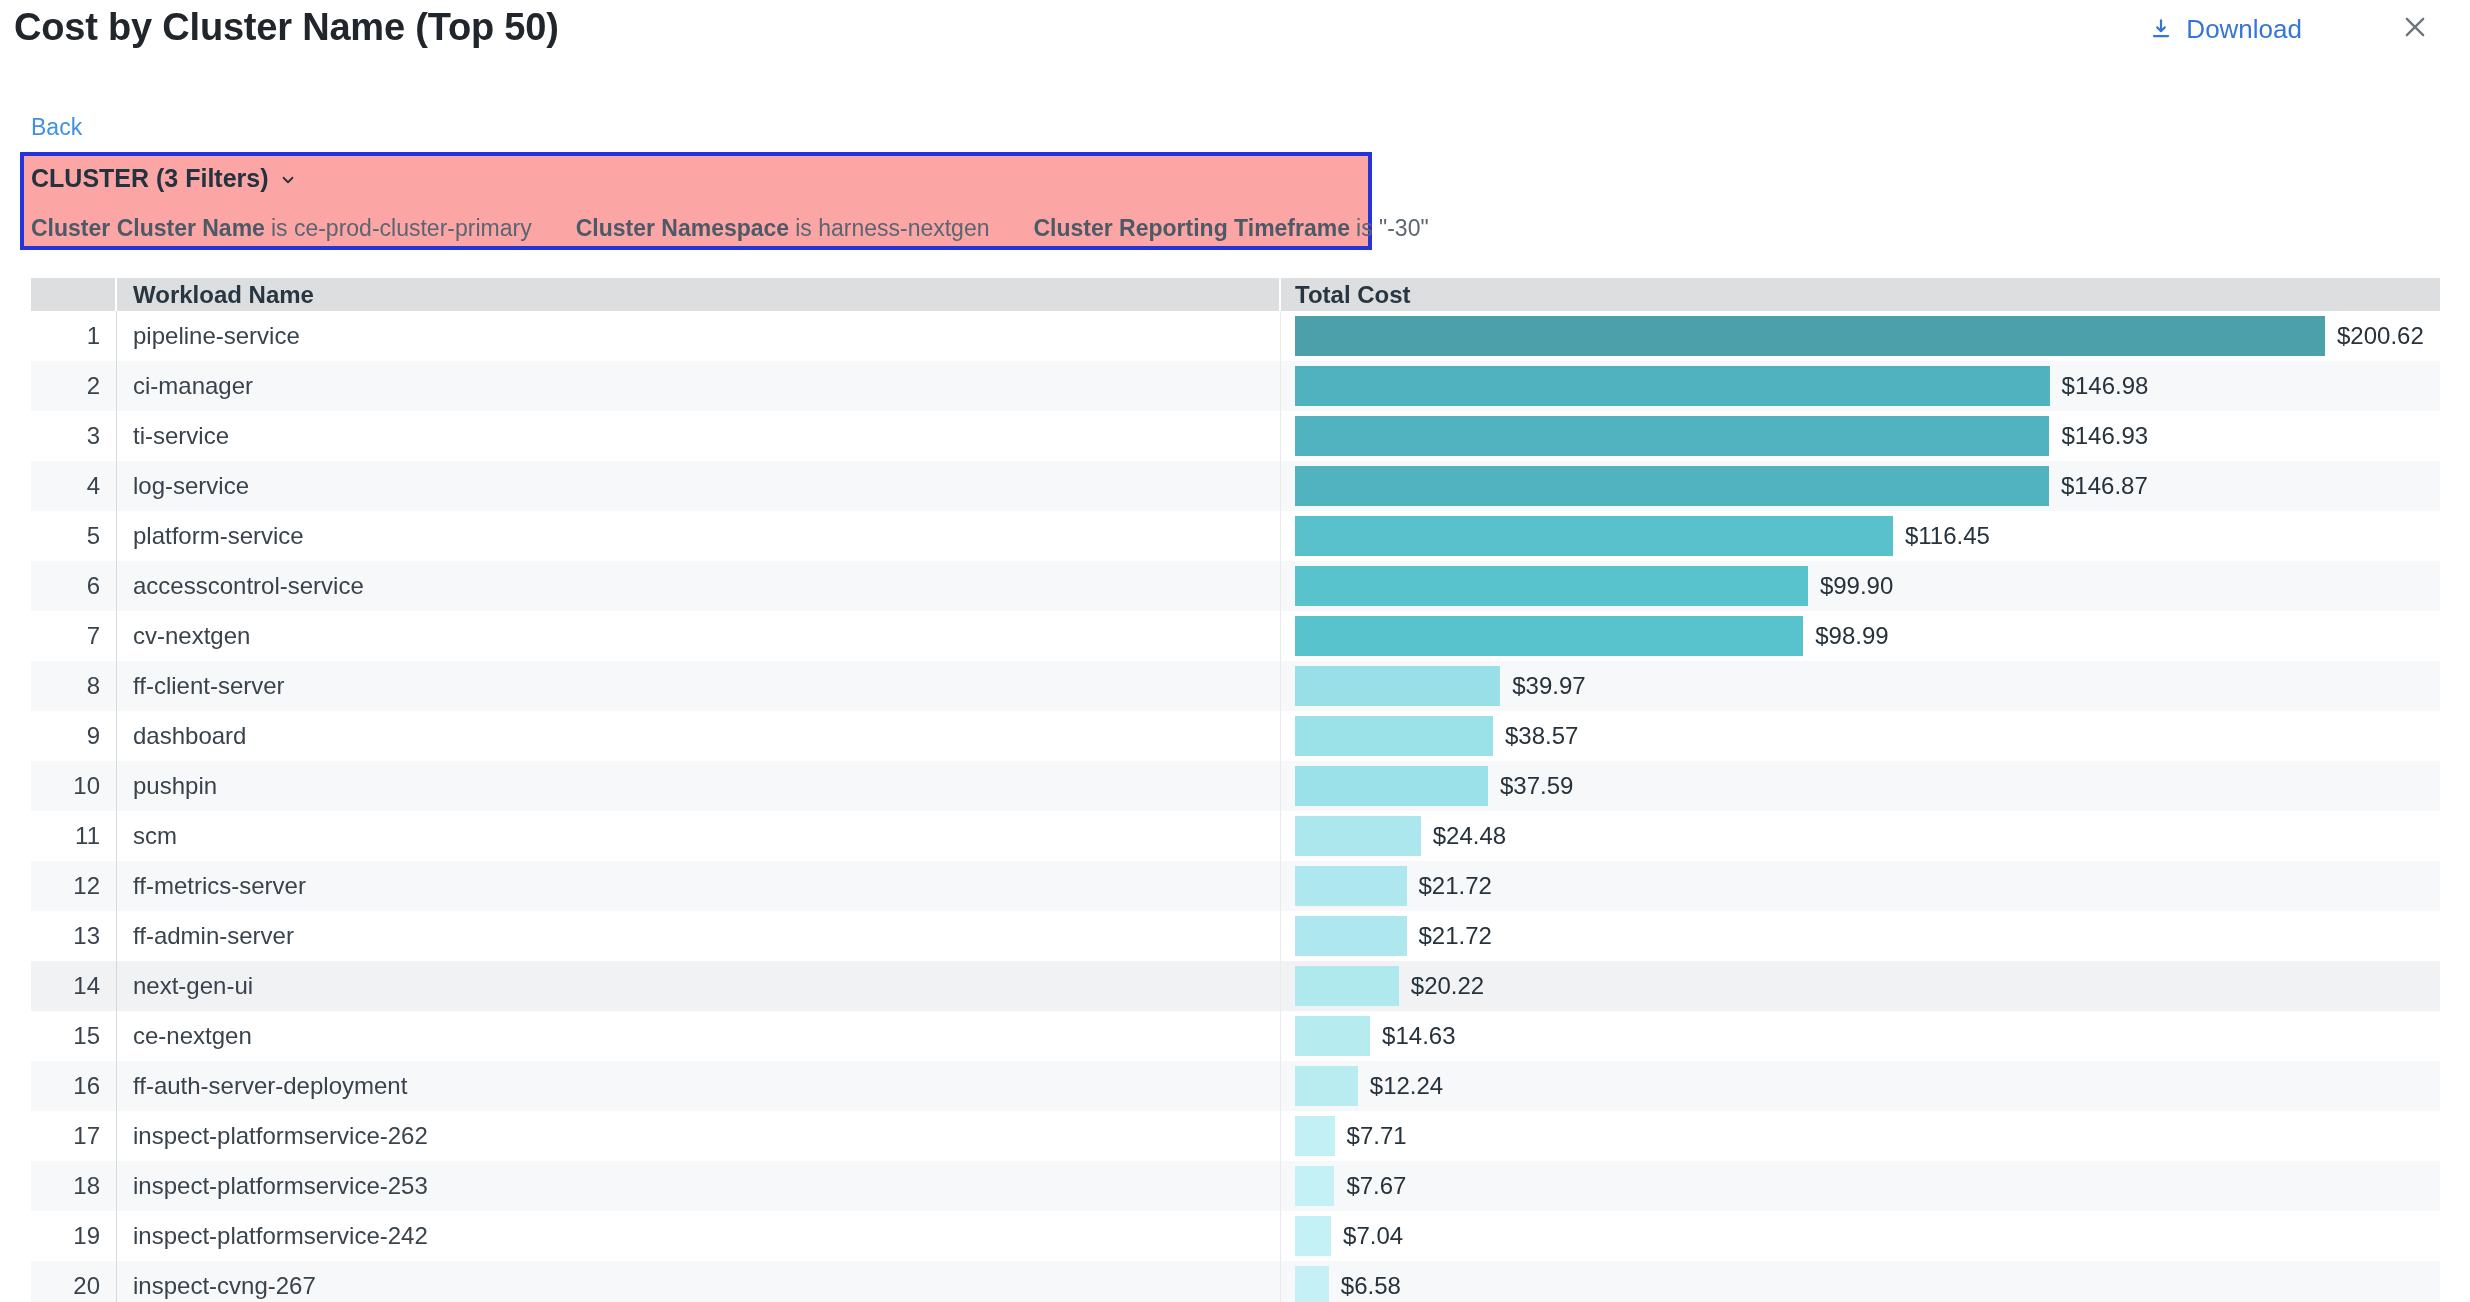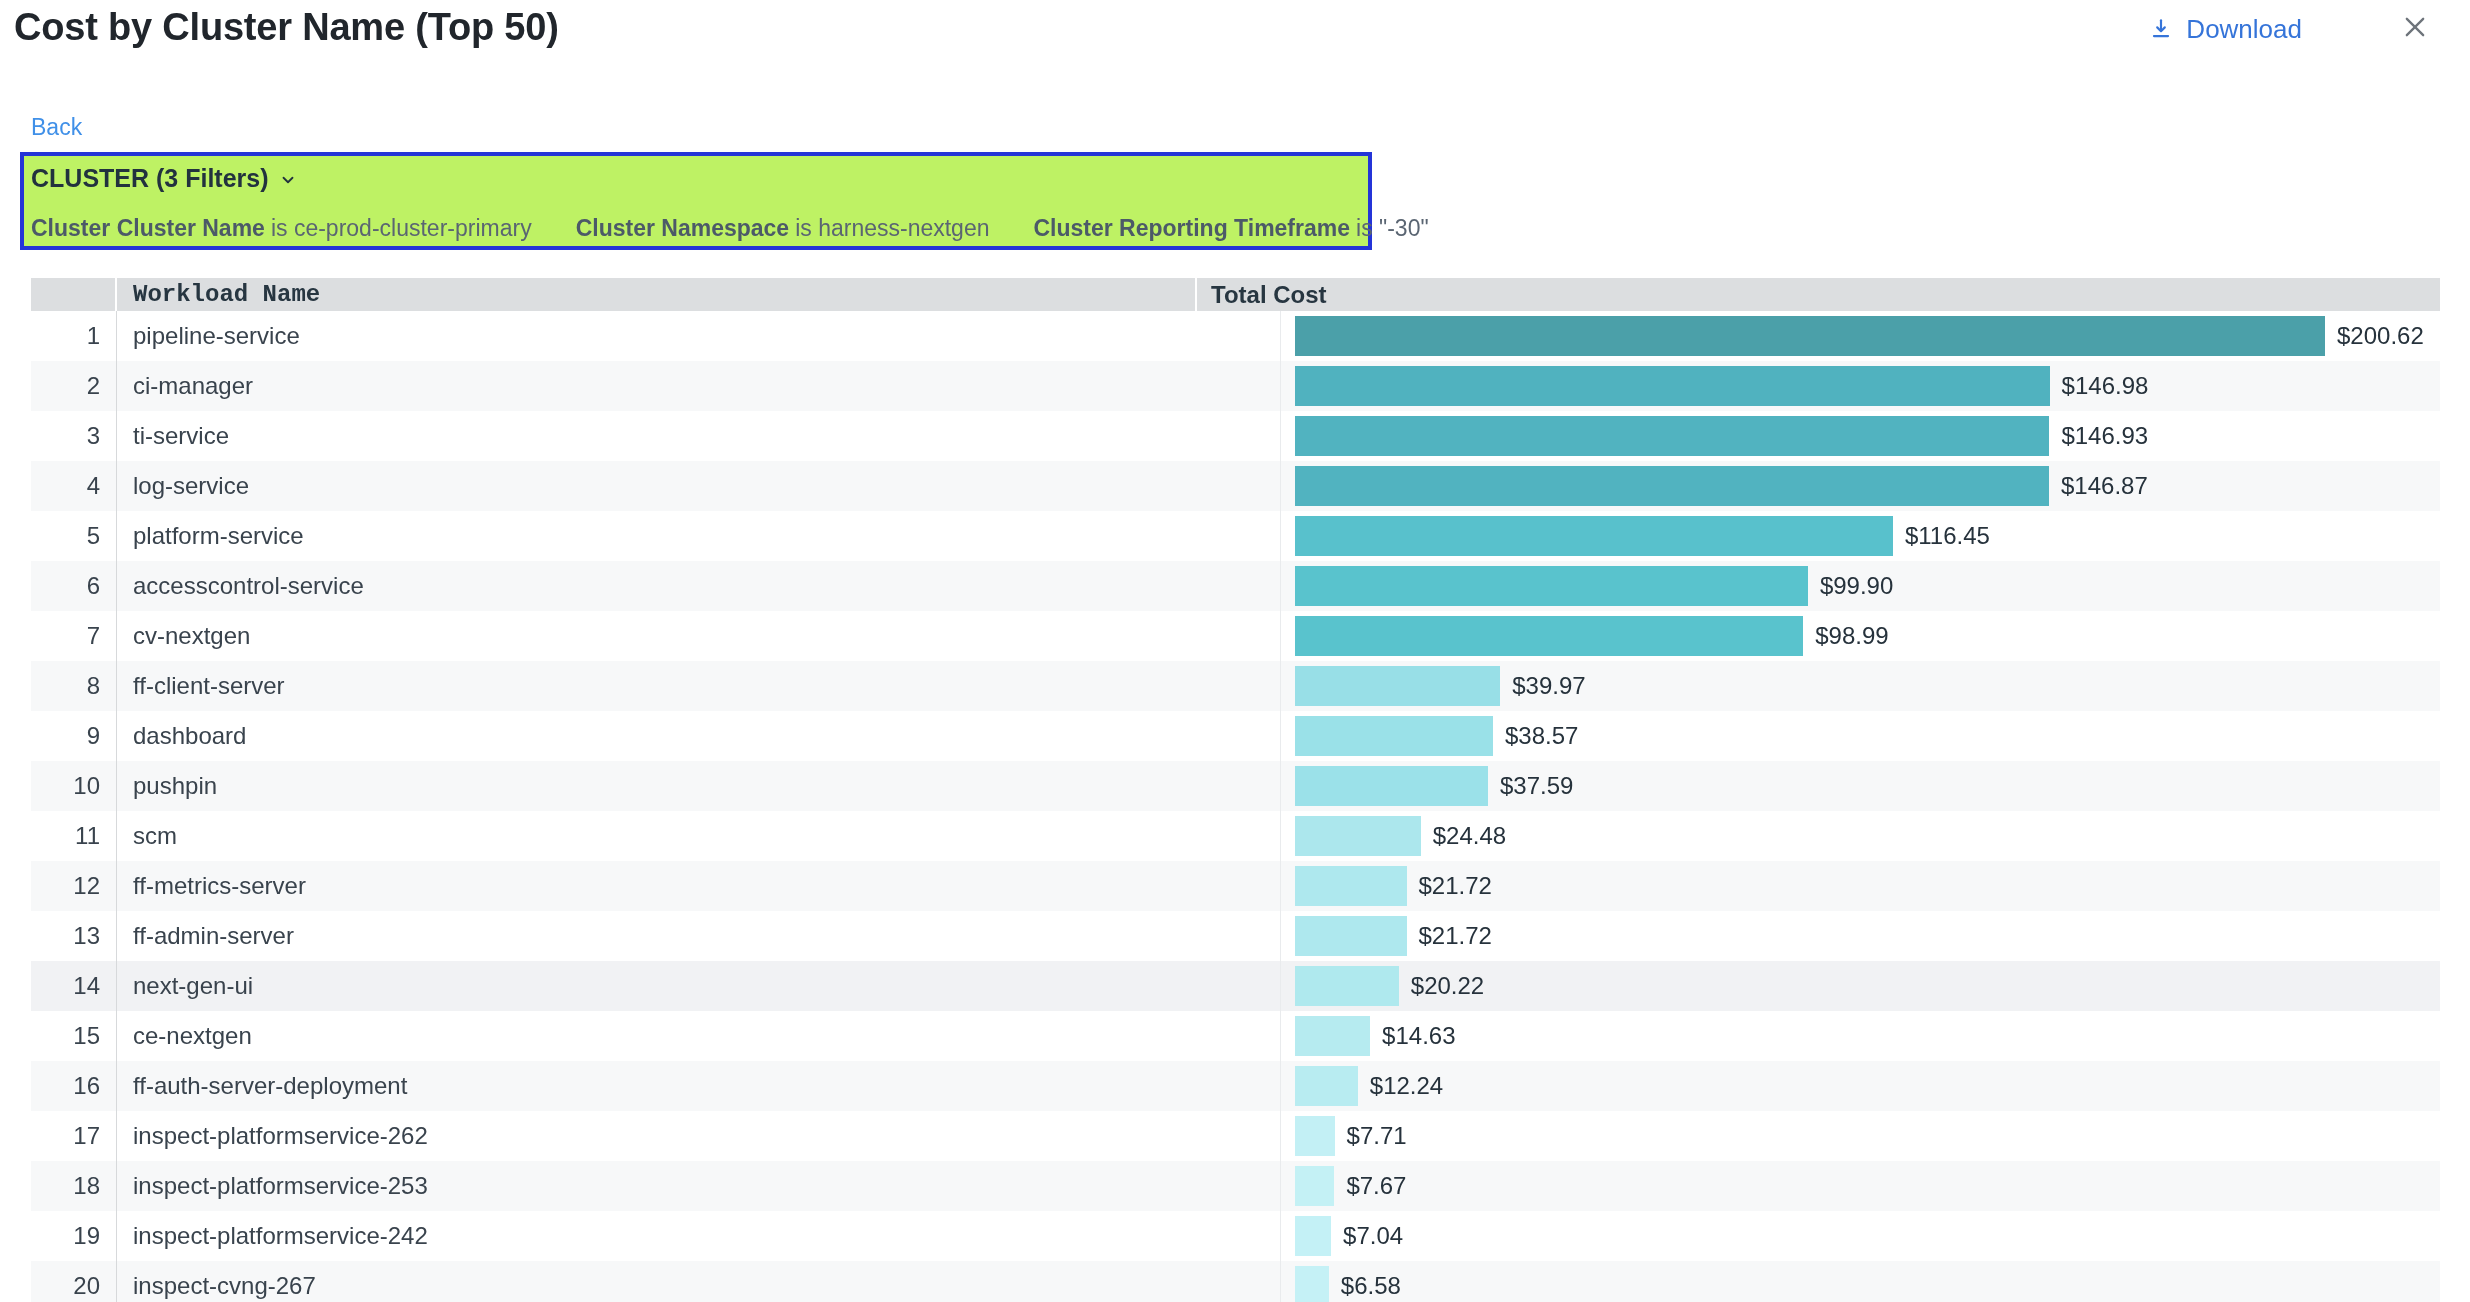--- a/index.html
+++ b/index.html
@@ -28,21 +28,21 @@
     color:#6e747b; cursor:pointer;
   }
   
   .back-link {
     position:absolute; left:31px; top:114px;
     font-size:23px; color:#4090e8; cursor:pointer;
   }
   
   .filter-panel {
     position:absolute; left:20px; top:152px; width:1352px; height:98px;
-    box-sizing:border-box; border:4px solid #2434d8; background:#bef264;
+    box-sizing:border-box; border:4px solid #2434d8; background:#fca5a5;
     padding:8px 0 0 7px;
   }
   .filter-summary {
     display:inline-flex; align-items:center; gap:10px;
     font-size:25px; font-weight:700; color:#22323e; cursor:pointer;
   }
   .filter-summary svg { display:block; margin-top:3px; }
   .filter-conditions {
     margin-top:22px; display:flex; gap:44px; white-space:nowrap;
     font-size:23px;
@@ -53,22 +53,22 @@
   
   .cost-table {
     position:absolute; left:31px; top:278px; right:30px;
   }
   .table-header {
     display:flex; height:33px; background:#dcdee0;
     font-size:24px; font-weight:700; color:#273641;
   }
   .hcell-rank { width:86px; box-sizing:border-box; border-right:2px solid #ffffff; }
   .hcell-name {
-    width:1080px; box-sizing:border-box; border-right:2px solid #ffffff;
-    padding-left:16px; display:flex; align-items:center;font-family:Liberation Mono, monospace;
+    width:1164px; box-sizing:border-box; border-right:2px solid #ffffff;
+    padding-left:16px; display:flex; align-items:center;
   }
   .hcell-cost { flex:1; padding-left:14px; display:flex; align-items:center; }
   .table-row { display:flex; height:50px; background:#ffffff; }
   .table-row.even { background:#f7f8f9; }
   .table-row.highlight { background:#f1f2f4; }
   .cell-rank {
     width:86px; box-sizing:border-box; border-right:1px solid #d7d9db;
     display:flex; align-items:center; justify-content:flex-end;
     padding-right:16px; font-size:24px; color:#39434d;
   }

